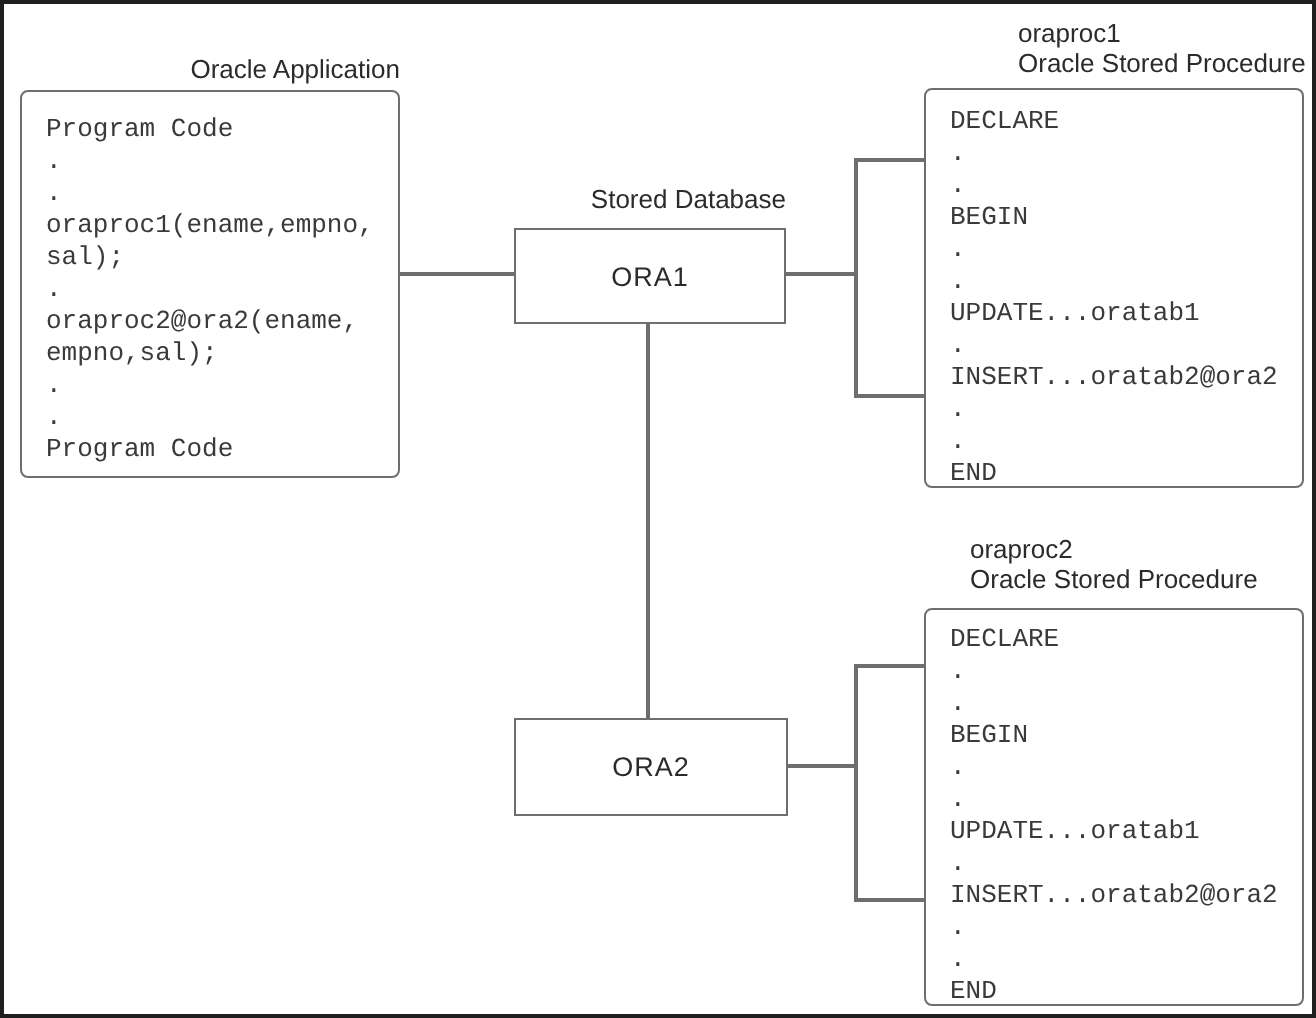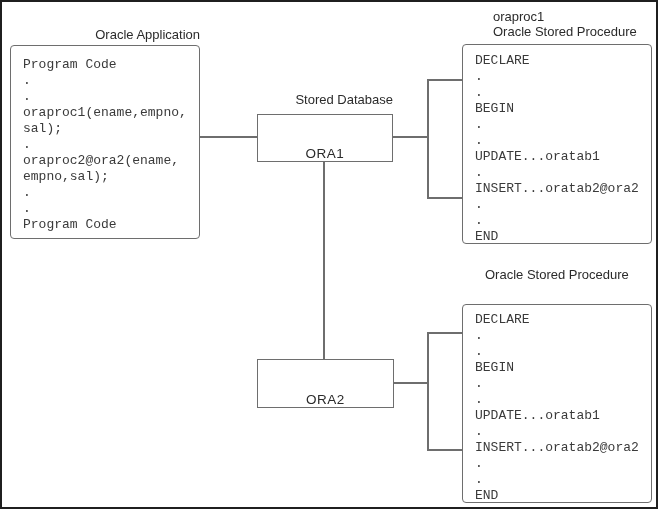--- a/index.html
+++ b/index.html
@@ -38,41 +38,41 @@
   .rounded { border-radius: 4px; }
   .code {
     font-family: "Liberation Mono", "DejaVu Sans Mono", monospace;
     font-size: 13px;
     line-height: 16px;
     color: var(--code-text);
     white-space: pre;
   }
   .db-box {
     display: flex;
-    align-items: flex-end;
+    align-items: center;
     justify-content: center;
     font-size: 13.5px;
     color: var(--text);
     letter-spacing: 0.5px;
   }
   .hline, .vline { position: absolute; background: var(--line); }
   .hline { height: 1.5px; }
   .vline { width: 1.5px; }
 
   
   .app-title   { left: 8px;  top: 25px; width: 190px; }
   .app-box     { left: 8px;  top: 43px; width: 190px; height: 194px; padding: 11px 4px 0 12px; }
 
   
   .db-title    { left: 255px; top: 90px; width: 136px; }
   .ora1-box    { left: 255px; top: 112px; width: 136px; height: 48px; }
   .ora2-box    { left: 255px; top: 357px; width: 137px; height: 49px; }
 
   
-  .proc1-title { left: 491px; top: 7px; }
+  .proc1-title { left: 507px; top: 7px; }
   .proc1-box   { left: 460px; top: 42px;  width: 190px; height: 200px; padding: 8px 2px 0 12px; }
 
   
   .proc2-title { left: 483px; top: 265px; }
   .proc2-box   { left: 460px; top: 302px; width: 190px; height: 199px; padding: 7px 2px 0 12px; overflow: hidden; }
 
   
   .conn-app-ora1     { left: 197px; top: 134px; width: 58px; }
   .conn-ora1-brkt1   { left: 391px; top: 134px; width: 34px; }
   .brkt1-vert        { left: 425px; top: 77px;  height: 118px; }
@@ -105,20 +105,21 @@
 
   <div class="label proc1-title">
     <div>oraproc1</div>
     <div>Oracle Stored Procedure</div>
   </div>
   <div class="box rounded proc1-box">
     <div class="code"><div class="code-line">DECLARE</div><div class="code-line">.</div><div class="code-line">.</div><div class="code-line">BEGIN</div><div class="code-line">.</div><div class="code-line">.</div><div class="code-line">UPDATE...oratab1</div><div class="code-line">.</div><div class="code-line">INSERT...oratab2@ora2</div><div class="code-line">.</div><div class="code-line">.</div><div class="code-line">END</div></div>
   </div>
 
   <div class="label proc2-title">
+    <div>oraproc2</div>
     <div>Oracle Stored Procedure</div>
   </div>
   <div class="box rounded proc2-box">
     <div class="code"><div class="code-line">DECLARE</div><div class="code-line">.</div><div class="code-line">.</div><div class="code-line">BEGIN</div><div class="code-line">.</div><div class="code-line">.</div><div class="code-line">UPDATE...oratab1</div><div class="code-line">.</div><div class="code-line">INSERT...oratab2@ora2</div><div class="code-line">.</div><div class="code-line">.</div><div class="code-line">END</div></div>
   </div>
 
   <div class="hline conn-app-ora1"></div>
   <div class="hline conn-ora1-brkt1"></div>
   <div class="vline brkt1-vert"></div>
   <div class="hline brkt1-top"></div>

